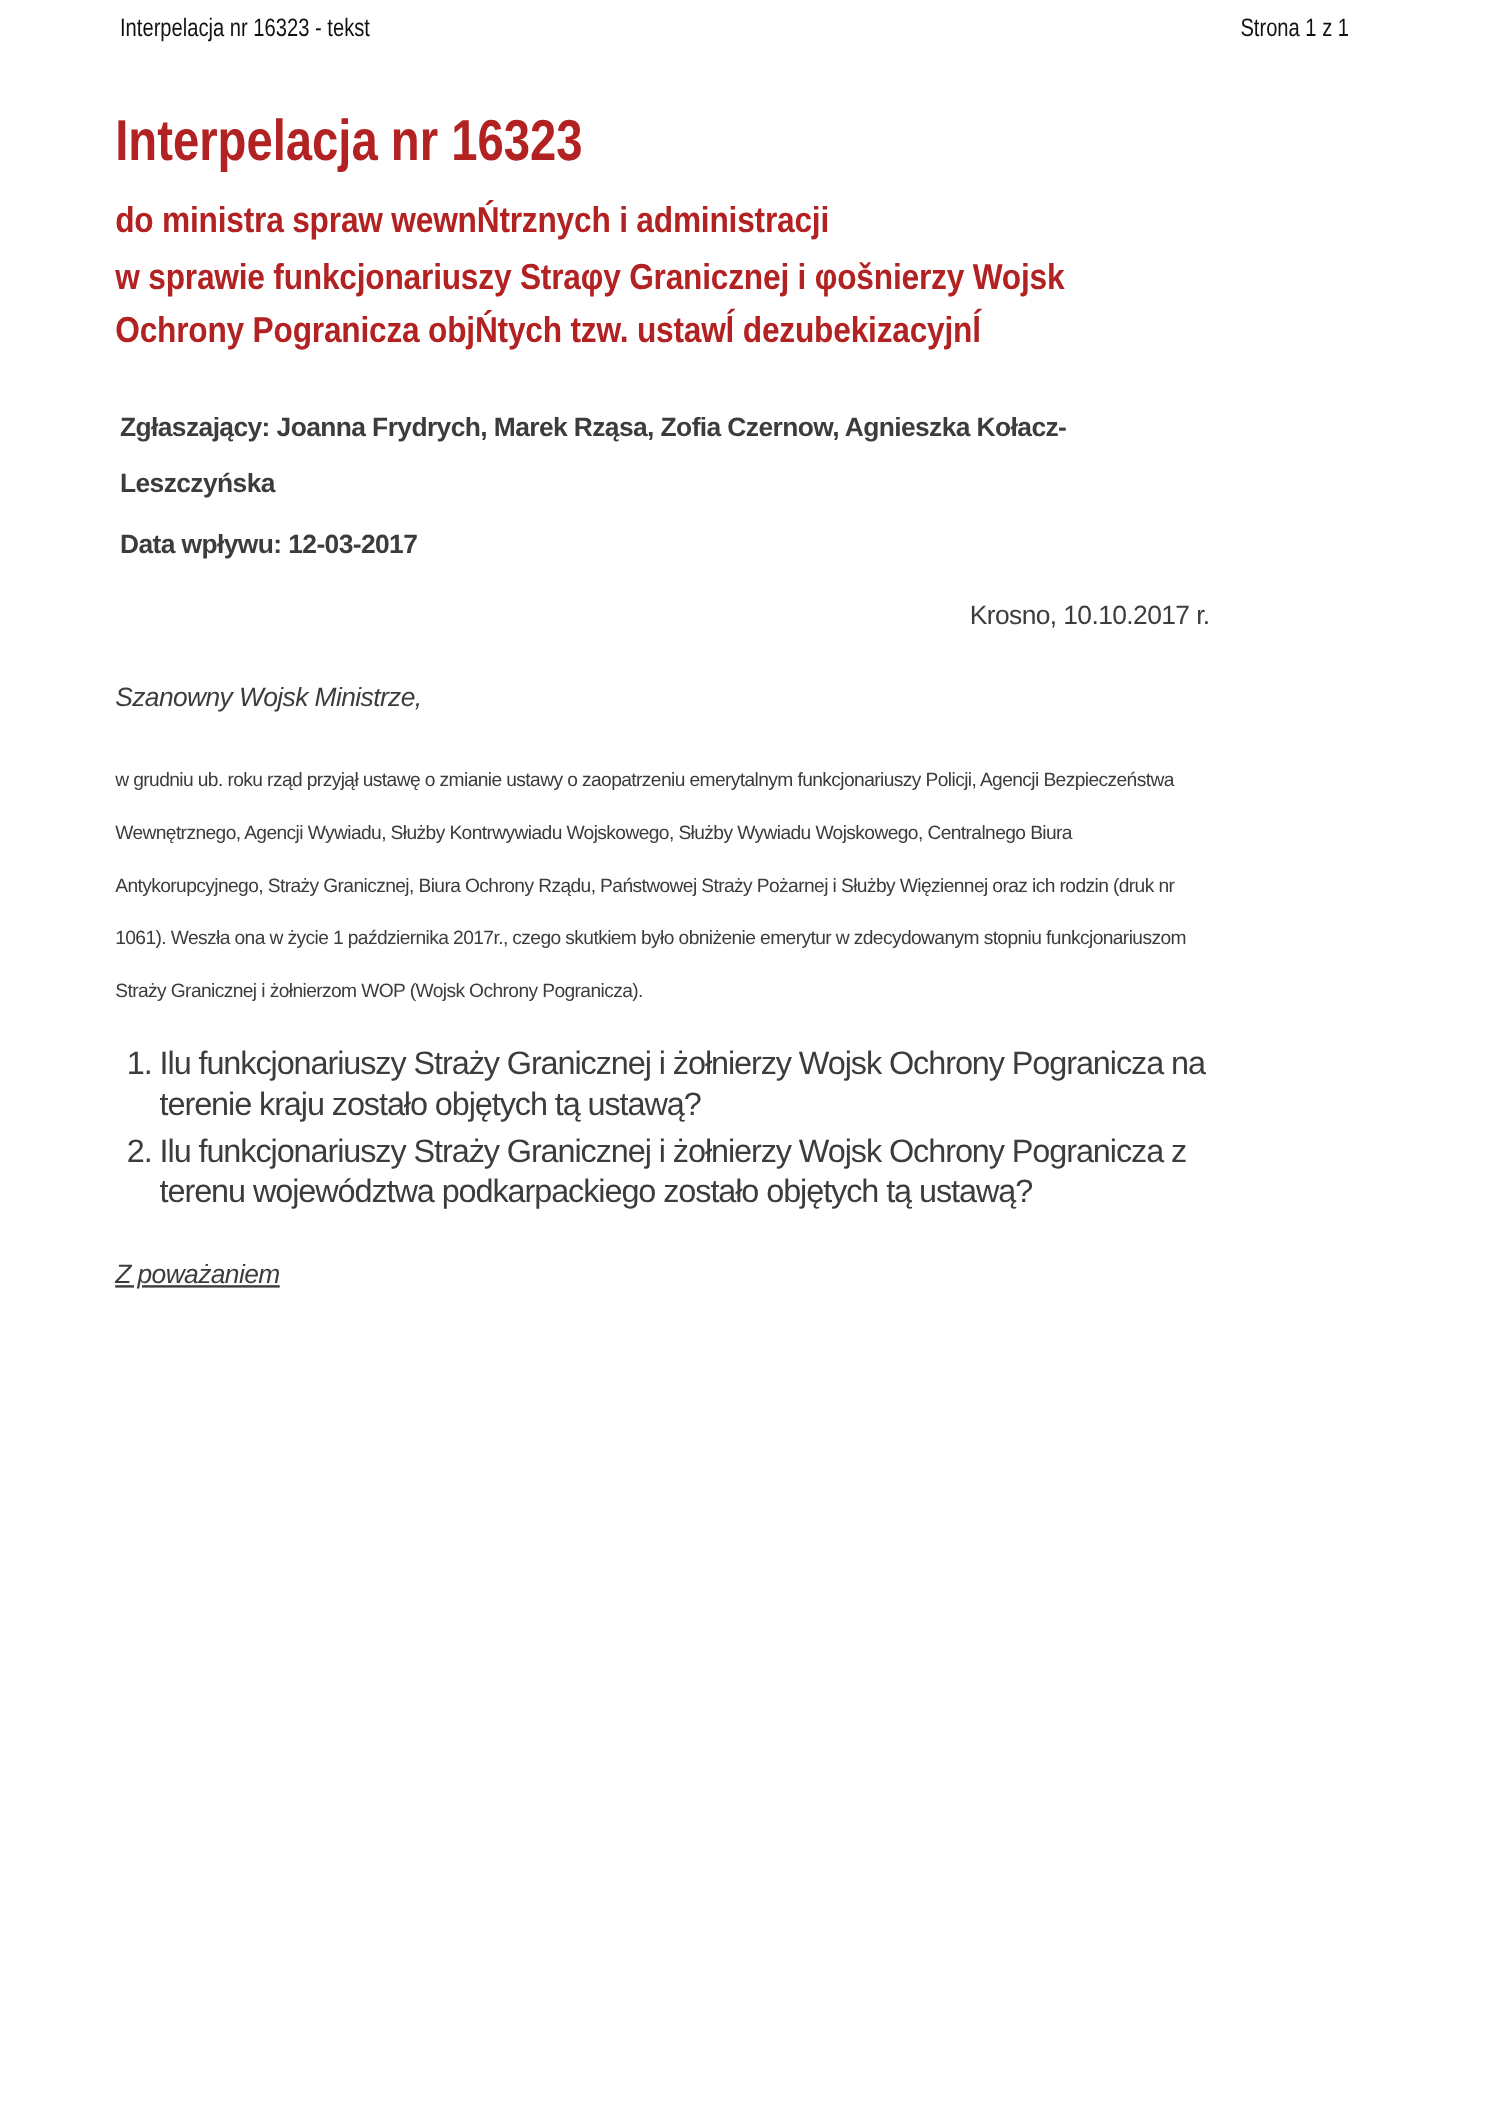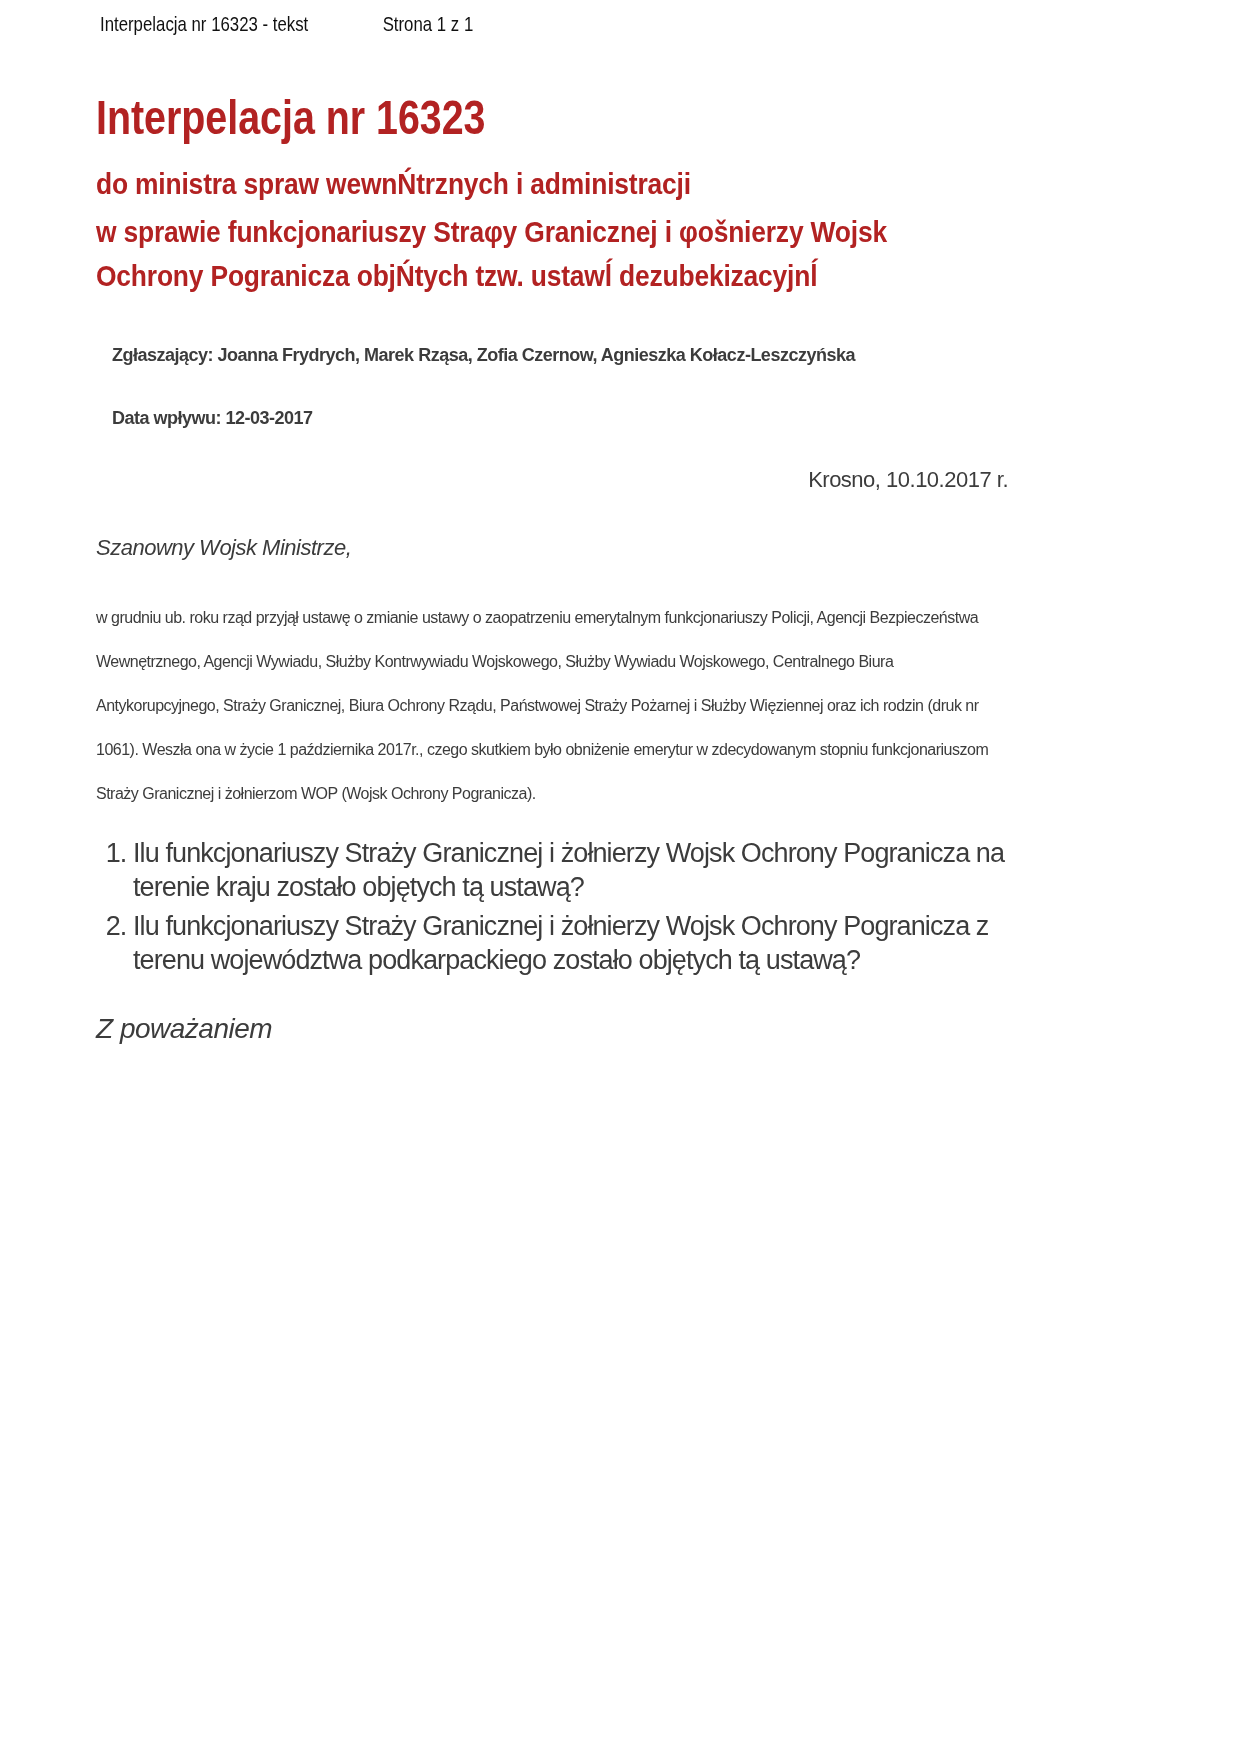--- a/index.html
+++ b/index.html
@@ -7,21 +7,21 @@
     position:relative;
     width:1240px; height:1754px;
     background:#ffffff;
     font-family:"Liberation Sans", sans-serif;
     color:var(--color-body-text, #3c3c3c);
     overflow:hidden;
   }
   
   .running-header, .running-footer {
     position:absolute; left:100px; right:116px;
-    display:flex; align-items:baseline;
+    display:flex; justify-content:space-between; align-items:baseline;
     font-size:21px; color:var(--color-chrome-text, #111111);
   }
   .running-header { top:12px; }
   .running-footer { bottom:16px; }
   .cond { display:inline-block; transform:scaleX(0.80); transform-origin:left center; white-space:nowrap; }
   .cond-r { transform-origin:right center; }
 
   
   .content { position:absolute; left:96px; top:92px; width:912px; }
 
@@ -36,21 +36,21 @@
     margin:0 0 4px 0;
     width:960px;
     font-size:30px; font-weight:bold; line-height:44px;
     color:var(--color-heading-red, #b22222);
     transform:scaleX(0.88); transform-origin:left top;
     letter-spacing:-0.2px;
   }
   .doc-subtitle.last { margin-bottom:34px; }
 
   .meta-line {
-    margin:16px; font-size:18px; font-weight:bold; line-height:47px;
+    margin:4px; font-size:22px; font-weight:bold; line-height:47px;
     letter-spacing:-0.5px; color:var(--color-body-text, #3c3c3c);
   }
   .place-date {
     margin:14px 0 0 0; text-align:right;
     font-size:22px; line-height:44px; letter-spacing:-0.5px;
   }
   .salutation {
     margin:24px 0 0 0; font-style:italic;
     font-size:22px; line-height:44px; letter-spacing:-0.5px;
   }
@@ -58,21 +58,21 @@
     margin:26px 0 0 0;
     font-size:16px; line-height:44px; letter-spacing:-0.5px;
   }
   .questions {
     margin:20px 0 0 0; padding:0 0 0 37px;
     font-size:27px; line-height:34px; letter-spacing:-0.9px;
   }
   .questions li { margin:0 0 5px 0; padding:0; }
   .closing {
     margin:30px 0 0 0; font-style:italic;
-    font-size:28px; line-height:44px; letter-spacing:-0.5px;
+    font-size:22px; line-height:44px; letter-spacing:-0.5px;text-decoration:underline;
   }
 </style>
 </head>
 <body>
 
 <div class="page">
 
   <div class="running-header">
     <span class="cond">Interpelacja nr 16323 - tekst</span>
     <span class="cond cond-r">Strona 1 z 1</span>

